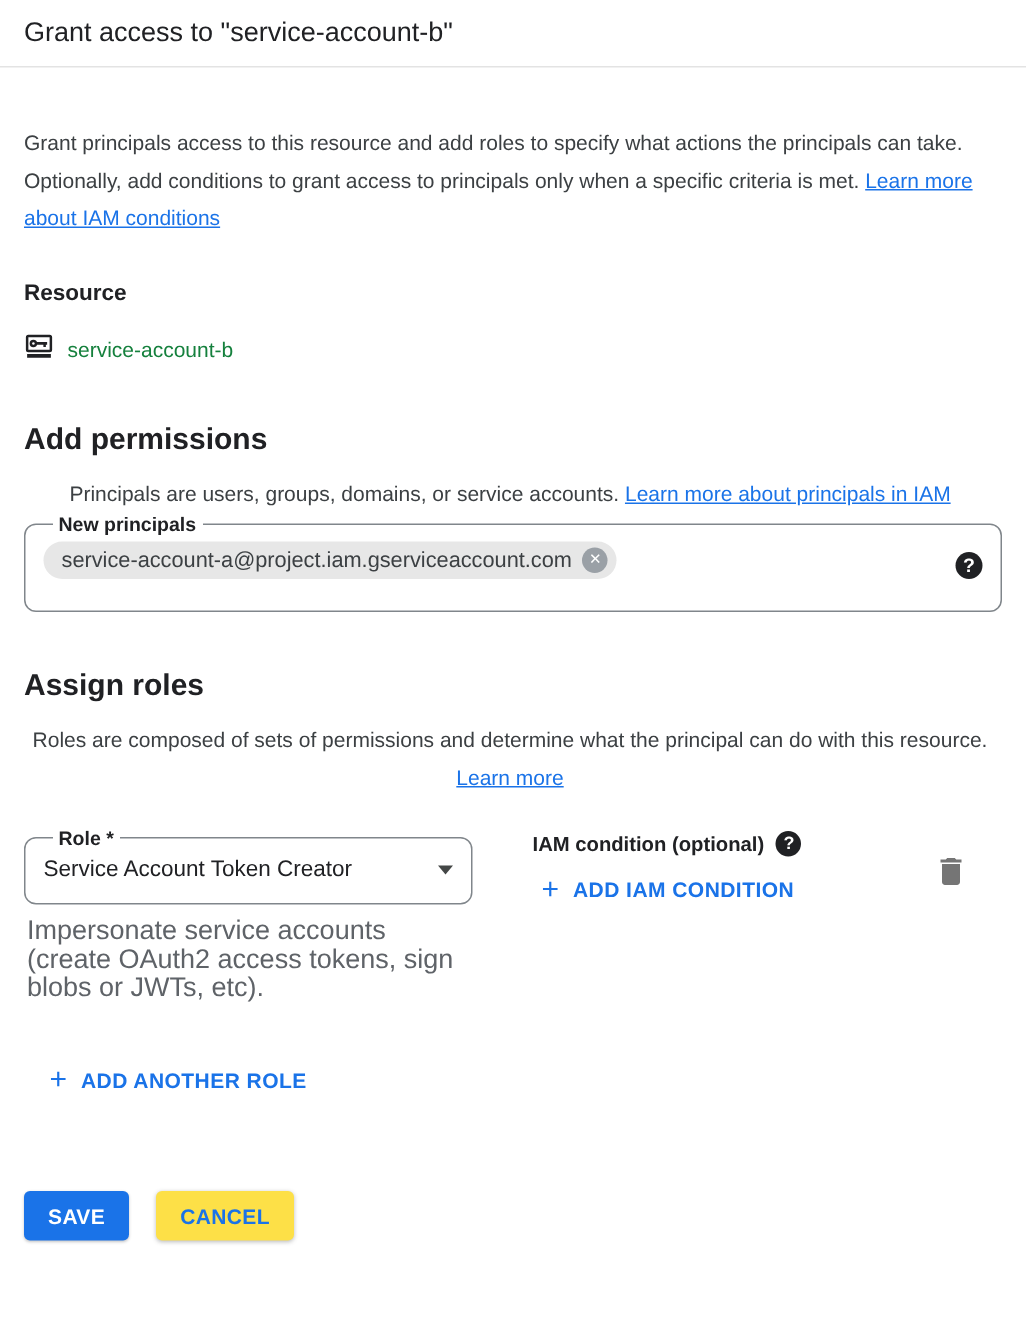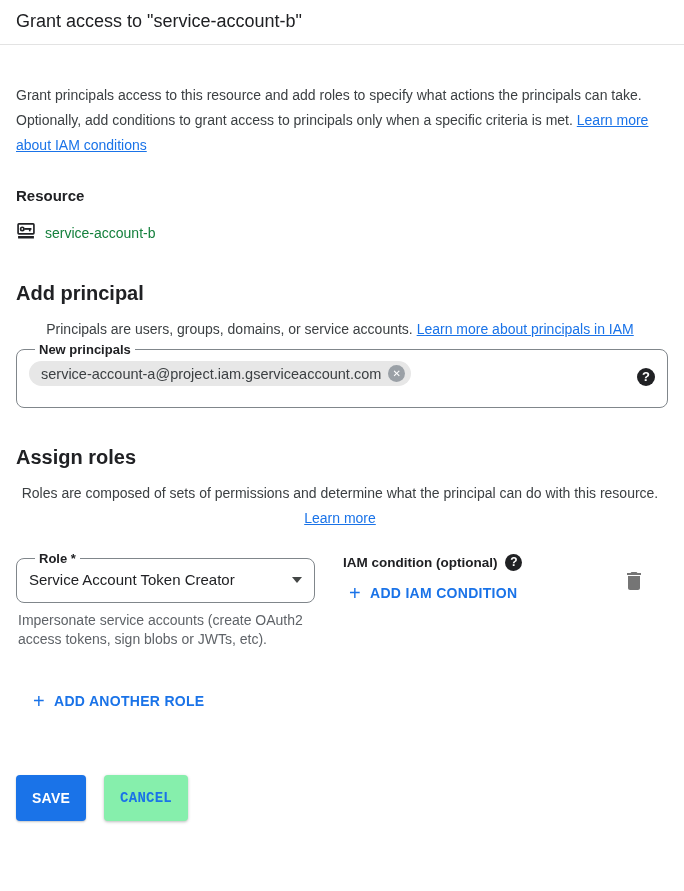--- a/index.html
+++ b/index.html
@@ -56,23 +56,23 @@
   .role-row { display: flex; align-items: flex-start; margin-top: 20px; }
   .role-col { width: 299px; flex: 0 0 auto; }
   .role-select { padding: 0 14px 10px 14px; cursor: pointer; }
   .role-select-row { display: flex; align-items: center; margin-top: 3px; }
   .role-value { font-size: 15px; color: #202124; }
   .dropdown-arrow {
     width: 0; height: 0; margin-left: auto;
     border-left: 5px solid transparent; border-right: 5px solid transparent;
     border-top: 6px solid #444746;
   }
-  .role-helper { margin-top: 8px; padding-left: 2px; width: 288px; font-size: 14px; line-height: 19px; color: #5f6368; }
+  .role-helper { margin-top: 8px; padding-left: 2px; width: 288px; font-size: 18px; line-height: 19px; color: #5f6368; }
 
-  .condition-col { margin-left: 28px; padding-top: 3px; }
+  .condition-col { margin-left: 40px; padding-top: 3px; }
   .condition-label-row { display: flex; align-items: center; gap: 8px; }
   .condition-label { font-size: 13.5px; font-weight: 700; color: #202124; }
   .condition-label-row .help-badge { width: 17px; height: 17px; line-height: 17px; font-size: 12px; }
 
   .text-button {
     display: inline-flex; align-items: center; gap: 9px;
     border: none; background: transparent; cursor: pointer;
     color: #1a73e8; font-family: inherit;
     font-size: 14px; font-weight: 700; letter-spacing: 0.3px;
     padding: 6px 8px;
@@ -80,27 +80,27 @@
   .plus-glyph { font-size: 20px; font-weight: 400; line-height: 14px; }
   .add-condition-btn { margin-top: 8px; margin-left: -2px; }
 
   .delete-col { margin-left: auto; margin-right: 18px; margin-top: 14px; }
   .icon-button { border: none; background: transparent; padding: 4px; cursor: pointer; line-height: 0; }
 
   .add-role-btn { margin-top: 38px; margin-left: 9px; }
 
   .footer { display: flex; align-items: center; gap: 18px; margin-top: 60px; }
   .btn {
-    height: 46px; border: none; border-radius: 4px;
+    height: 33px; border: none; border-radius: 4px;
     padding: 0 16px; font-family: inherit;
     font-size: 14px; font-weight: 700; letter-spacing: 0.25px;
     cursor: pointer;
   }
   .btn-primary { background: #1a73e8; color: #ffffff; box-shadow: 0 1px 2px rgba(60,64,67,.3); }
-  .btn-secondary { background: #86efac; color: #1a73e8; box-shadow: 0 1px 3px rgba(60,64,67,.35); font-family: Liberation Mono, monospace; }
+  .btn-secondary { background: #fde047; color: #1a73e8; box-shadow: 0 1px 3px rgba(60,64,67,.35); }
 </style>
 </head>
 <body>
 
 <div class="dialog-header">
   <div class="dialog-title">Grant access to "service-account-b"</div>
 </div>
 
 <div class="content">
 
@@ -115,21 +115,21 @@
         <circle cx="7.5" cy="9.5" r="3" fill="#202124"></circle>
         <circle cx="7.5" cy="9.5" r="1" fill="#ffffff"></circle>
         <rect x="10" y="8.4" width="8.5" height="2.2" fill="#202124"></rect>
         <rect x="15.5" y="8.4" width="2" height="4" fill="#202124"></rect>
         <rect x="2.5" y="18" width="19" height="3" fill="#202124"></rect>
       </svg>
     </span>
     <span>service-account-b</span>
   </div>
 
-  <div class="section-heading-lg">Add principal</div>
+  <div class="section-heading-lg">Add permissions</div>
 
   <p class="section-desc"><span>Principals are users, groups, domains, or service accounts. </span><a class="link">Learn more about principals in IAM</a></p>
 
   <fieldset class="outlined principals-field">
     <legend>New principals</legend>
     <div class="principals-row">
       <span class="chip">
         <span>service-account-a@project.iam.gserviceaccount.com</span>
         <span class="chip-close">✕</span>
       </span>

